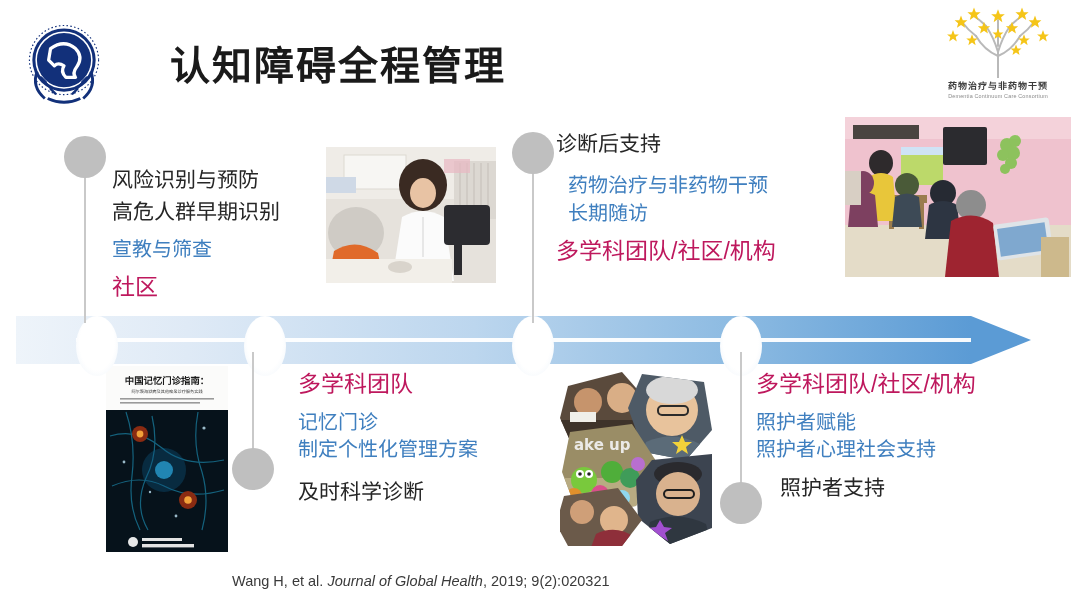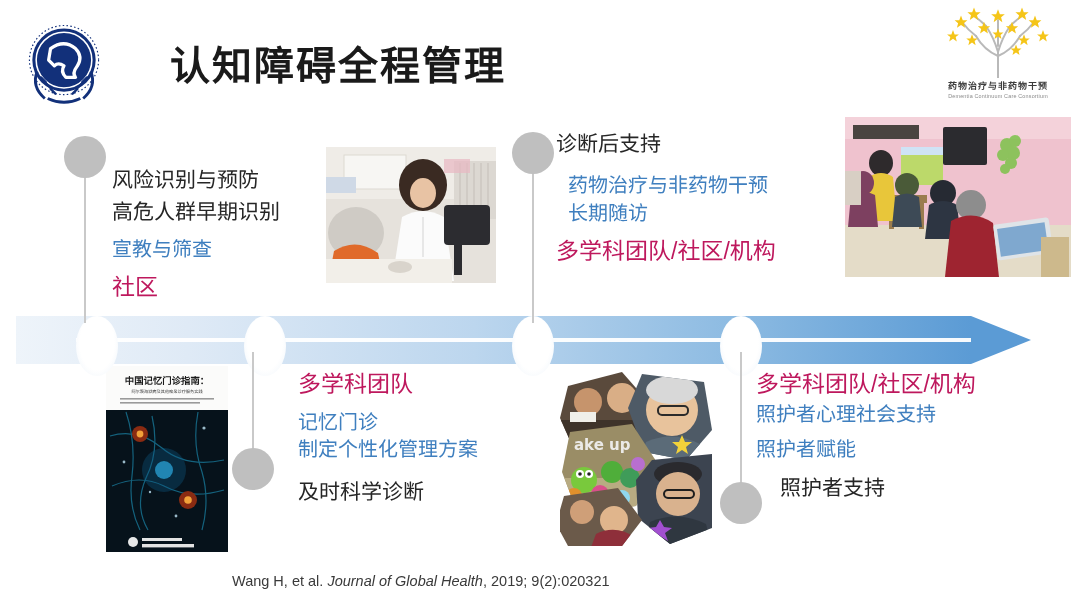--- a/index.html
+++ b/index.html
@@ -469,22 +469,22 @@
 
   <div class="block" style="left:298px; top:368px;">
     <div class="line-red">多学科团队</div>
     <div class="line-blue sp-top">记忆门诊</div>
     <div class="line-blue">制定个性化管理方案</div>
     <div class="line-dark sp-top-lg">及时科学诊断</div>
   </div>
 
   <div class="block" style="left:756px; top:368px;">
     <div class="line-red">多学科团队/社区/机构</div>
+    <div class="line-blue sp-top">照护者赋能</div>
     <div class="line-blue">照护者心理社会支持</div>
-    <div class="line-blue sp-top">照护者赋能</div>
     <div class="line-dark sp-top" style="margin-left:24px;">照护者支持</div>
   </div>
 
   <div class="citation">
     <span>Wang H, et al.</span>
     <i>Journal of Global Health</i><span>, 2019; 9(2):020321</span>
   </div>
 
 </div>
 

